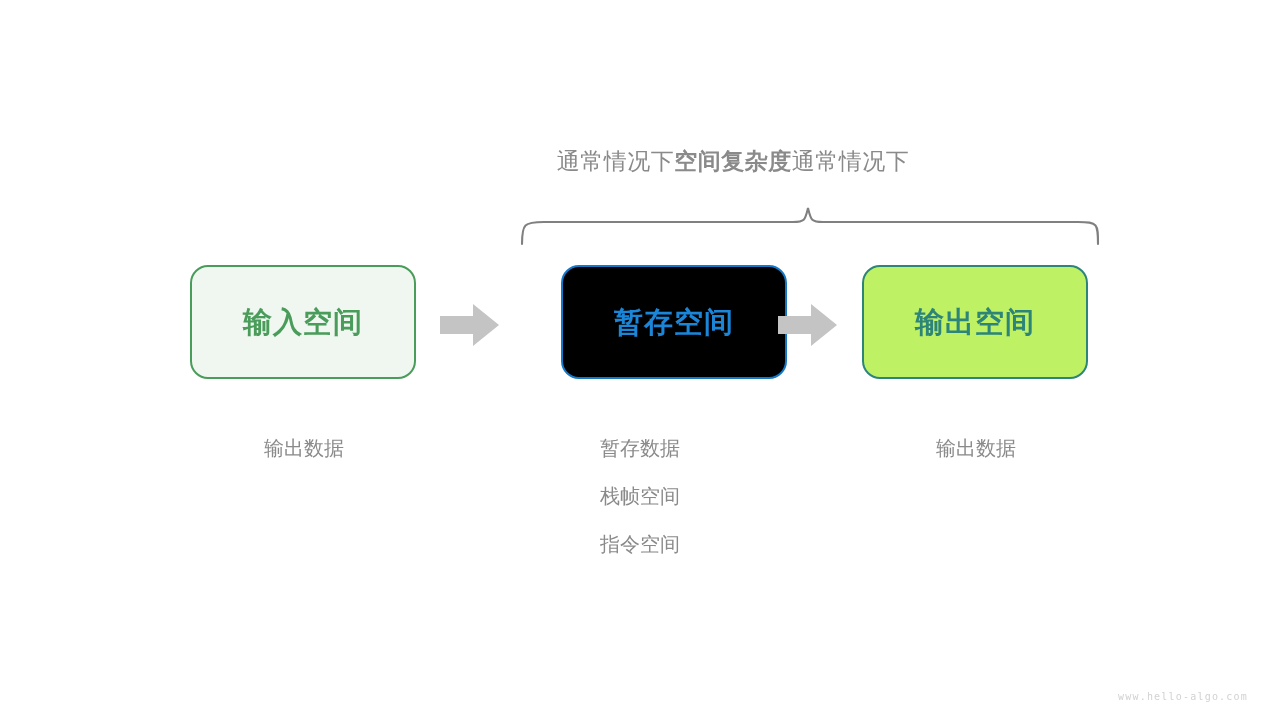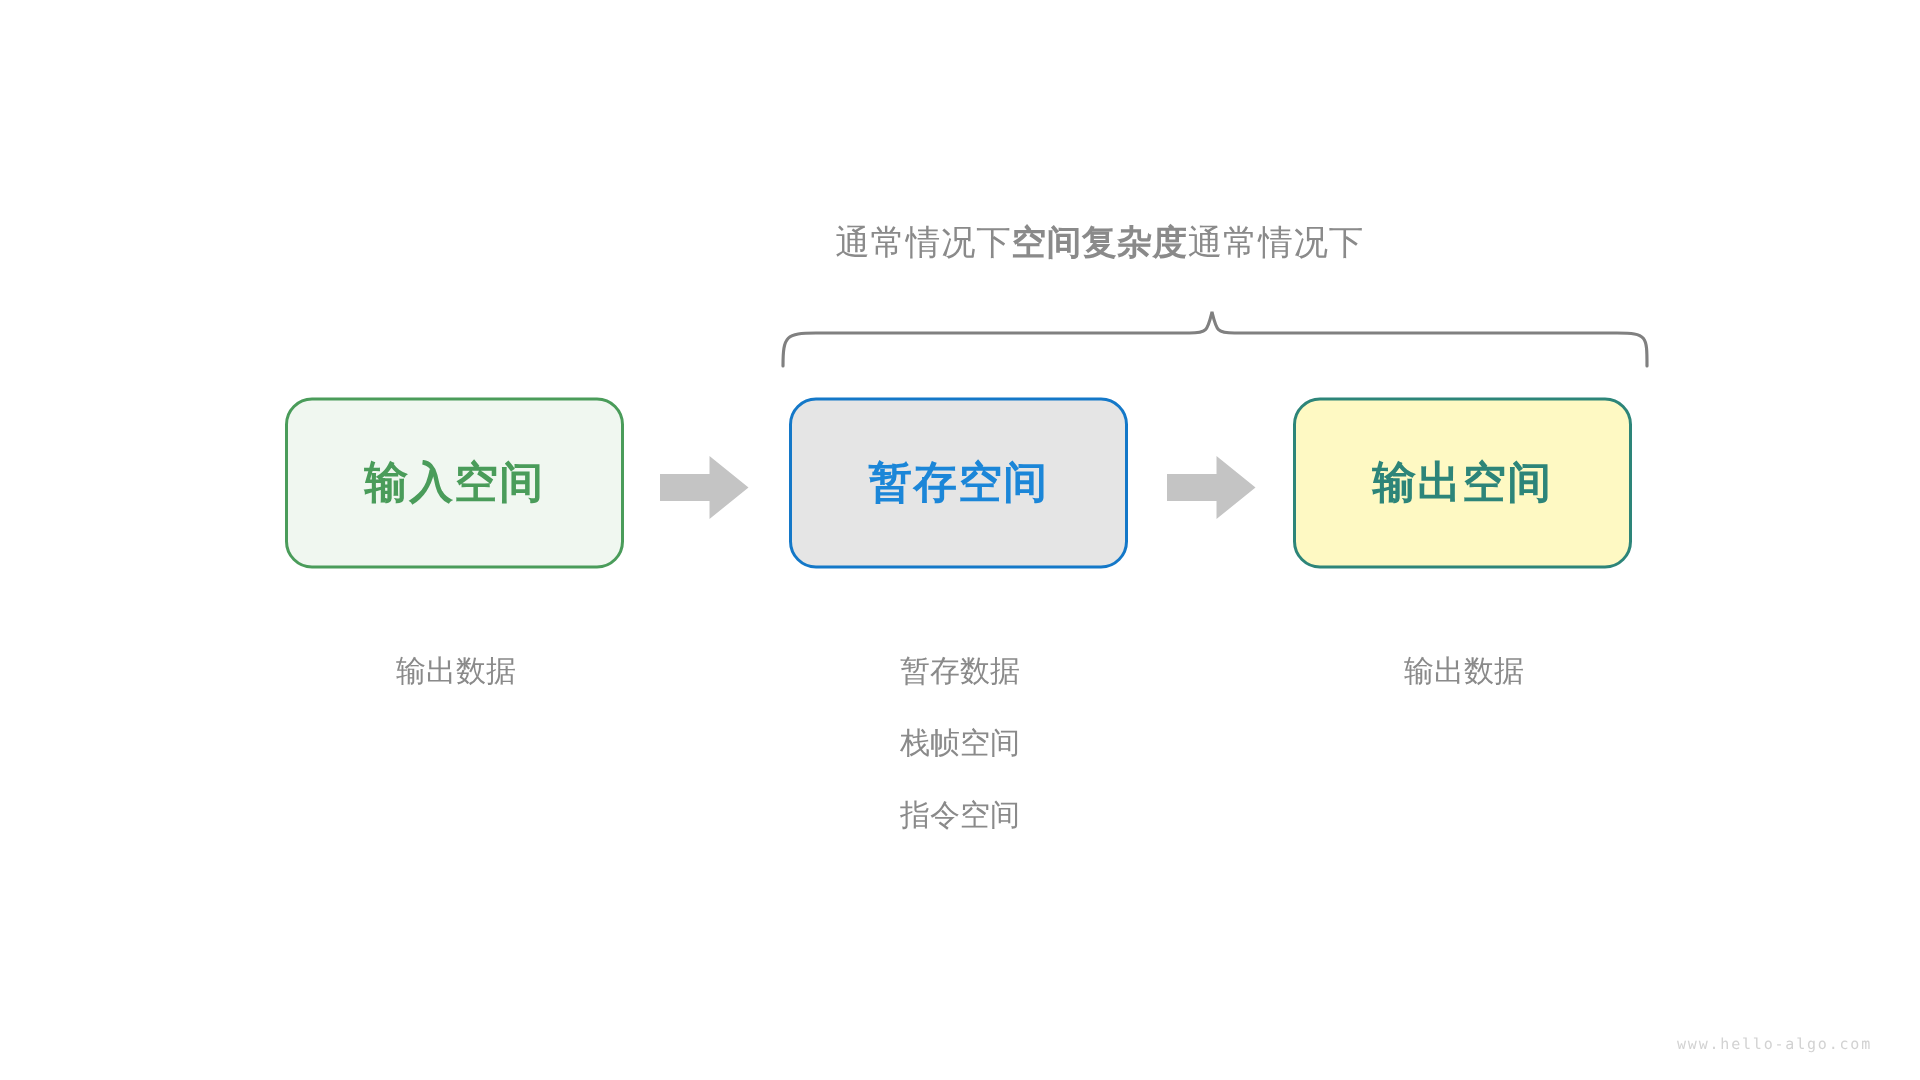--- a/index.html
+++ b/index.html
@@ -141,25 +141,25 @@
                C 588 26, 588 28, 588 48" fill="none" stroke="#808080" stroke-width="2.1" stroke-linecap="round"></path>
     </svg>
   </div>
 
   <div class="boxes">
 
     <div class="box" id="box-input" style="border-color:#4a9c5a; background:#f0f7f0;">
       <span class="box-label" style="color:#4a9c5a;">输入空间</span>
     </div>
 
-    <div class="box" id="box-temp" style="border-color:#1478c8; background:#e5e5e5;">
+    <div class="box" id="box-temp" style="border-color:#1478c8; background:#000000;margin-left:35px;">
       <span class="box-label" style="color:#1b86d8;">暂存空间</span>
     </div>
 
-    <div class="box" id="box-output" style="border-color:#2d8579; background:#fef9c3;">
+    <div class="box" id="box-output" style="border-color:#2d8579; background:#bef264;">
       <span class="box-label" style="color:#2d8579;">输出空间</span>
     </div>
   </div>
 
   <div class="arrow" id="arrow-1">
     <svg width="60" height="44" viewBox="0 0 60 44">
       <path d="M 0 13 L 33 13 L 33 1 L 59 22 L 33 43 L 33 31 L 0 31 Z" fill="#c4c4c4"></path>
     </svg>
   </div>
 

